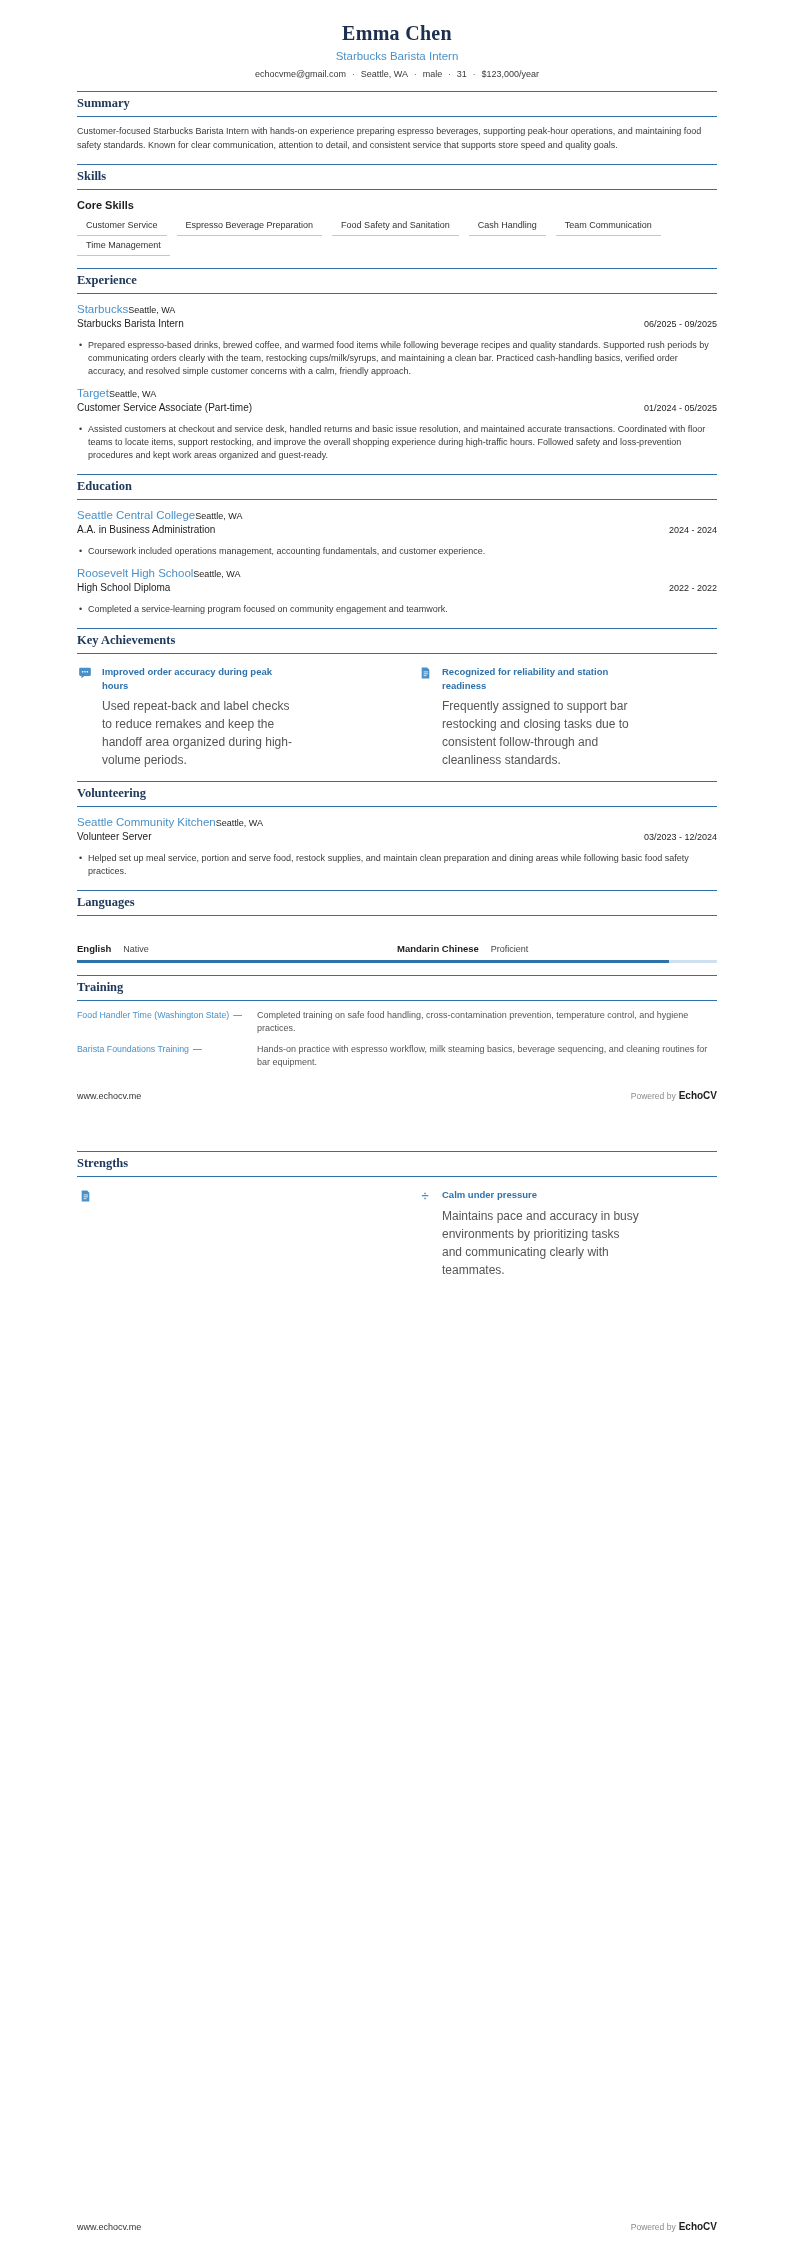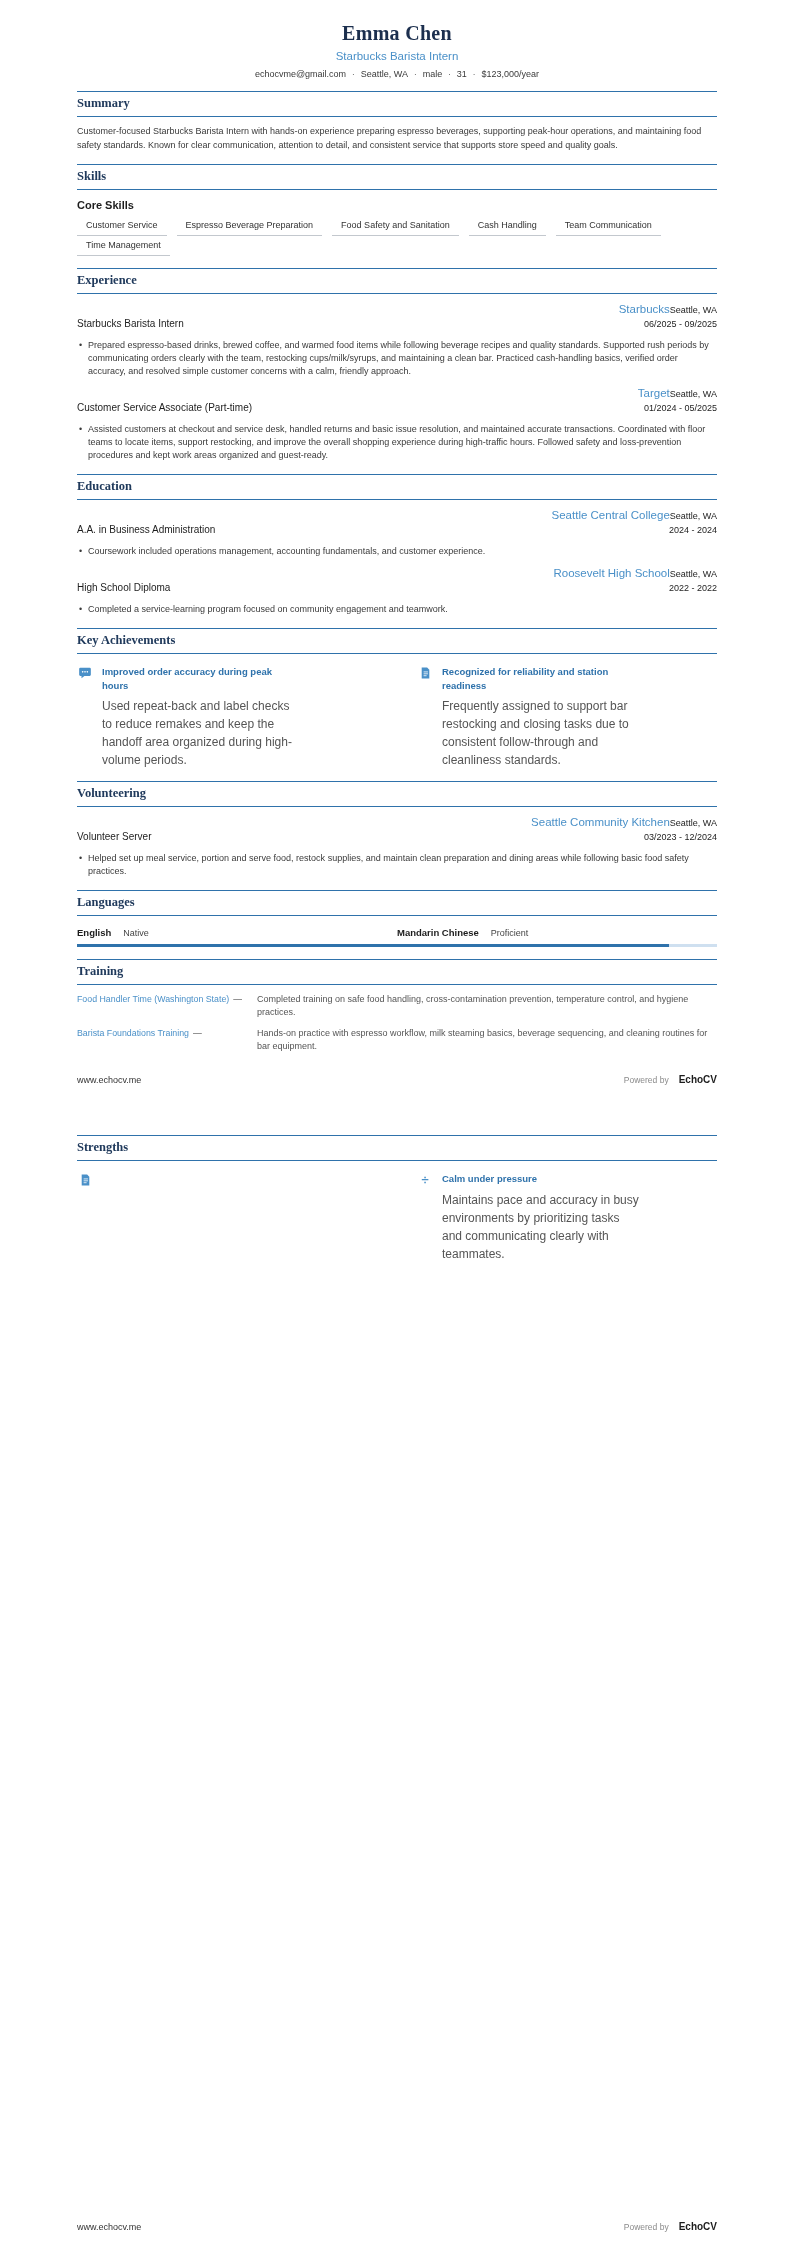--- a/index.html
+++ b/index.html
@@ -20,56 +20,56 @@
 
   .body-text { font-size: 9px; line-height: 1.5; color: #3a3a3a; margin-top: 8px; }
 
   
   .group-title { font-size: 11px; font-weight: 600; color: #1d1d1d; margin-top: 9px; }
   .skill-tags { display: flex; flex-wrap: wrap; gap: 2px 10px; margin-top: 7px; }
   .skill-tag { font-size: 9px; color: #333; padding: 2px 9px 5px; border-bottom: 1px solid #c3c8ce; }
 
   
   .entry { margin-top: 9px; }
-  .entry-head { display: flex; justify-content: flex-end; align-items: baseline; }
+  .entry-head { display: flex; justify-content: flex-start; align-items: baseline; }
   .org { font-size: 11.5px; color: #4a90c8; }
   .loc { font-size: 9px; color: #1d1d1d; }
   .entry-sub { display: flex; justify-content: space-between; align-items: baseline; margin-top: 3px; }
   .role { font-size: 10px; color: #1d1d1d; }
   .dates { font-size: 9px; color: #1d1d1d; }
   .bullets { margin-top: 5px; list-style: none; }
   .bullets li { font-size: 9px; line-height: 1.45; color: #3a3a3a; padding-left: 11px; position: relative; margin-top: 10px; }
   .bullets li::before { content: "\2022"; position: absolute; left: 2px; color: #3a3a3a; }
 
   
   .two-col { display: grid; grid-template-columns: 1fr 1fr; column-gap: 40px; margin-top: 11px; }
   .feat { display: flex; gap: 9px; }
   .feat-icon { flex: 0 0 auto; width: 16px; text-align: center; padding-top: 1px; color: #4a90c8; font-weight: 700; font-size: 13px; line-height: 1; }
   .feat-title { font-size: 9.5px; font-weight: 600; color: #2f72ab; line-height: 1.4; max-width: 192px; }
   .feat-desc { font-size: 12px; color: #555; line-height: 1.5; margin-top: 5px; max-width: 200px; }
 
   
-  .lang-grid { display: grid; grid-template-columns: 1fr 1fr; margin-top: 11px; }
+  .lang-grid { display: grid; grid-template-columns: 1fr 1fr; margin-top: 27px; }
   .lang-line { display: flex; gap: 12px; align-items: baseline; }
   .lang-name { font-size: 9.5px; color: #1d1d1d; font-weight: 600; }
   .lang-level { font-size: 9px; color: #444; }
   .bar { height: 3px; background: #cfe0f0; margin-top: 6px; }
   .bar-fill { height: 100%; background: #2f72ab; width: 0; }
 
   
   .training-item { display: grid; grid-template-columns: 170px 1fr; column-gap: 10px; margin-top: 8px; }
   .training-title { font-size: 8.8px; color: #4a90c8; line-height: 1.45; }
   .training-dash { color: #555; margin-left: 4px; }
   .training-desc { font-size: 9px; color: #555; line-height: 1.45; }
 
   
   .footer { display: flex; justify-content: space-between; align-items: baseline; margin-top: 16px; }
   .site { font-size: 9px; color: #333; }
   .powered-by { font-size: 8.5px; color: #8a8a8a; }
-  .brand { font-size: 10px; color: #1d1d1d; font-weight: 700; margin-left: 10px; }
+  .brand { font-size: 10px; color: #1d1d1d; font-weight: 700; margin-left: 3px; }
   .footer-bottom { position: absolute; left: 26px; right: 26px; bottom: 12px; margin-top: 0; }
 
   .strengths-sec { margin-top: 48px; }
 </style>
 </head>
 <body>
 
 <div class="page">
   <div class="content">
 

